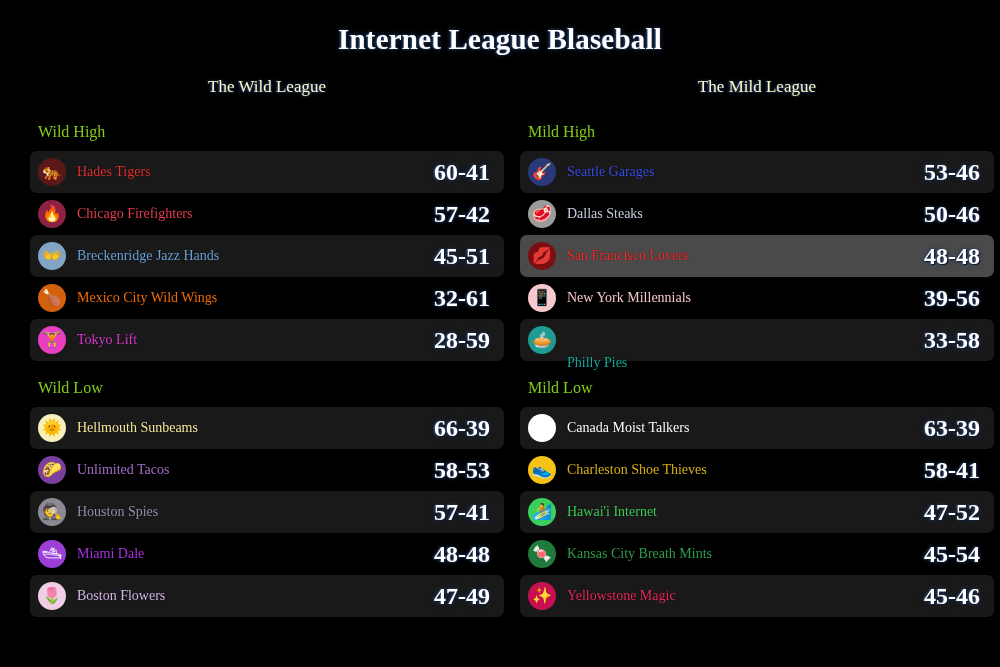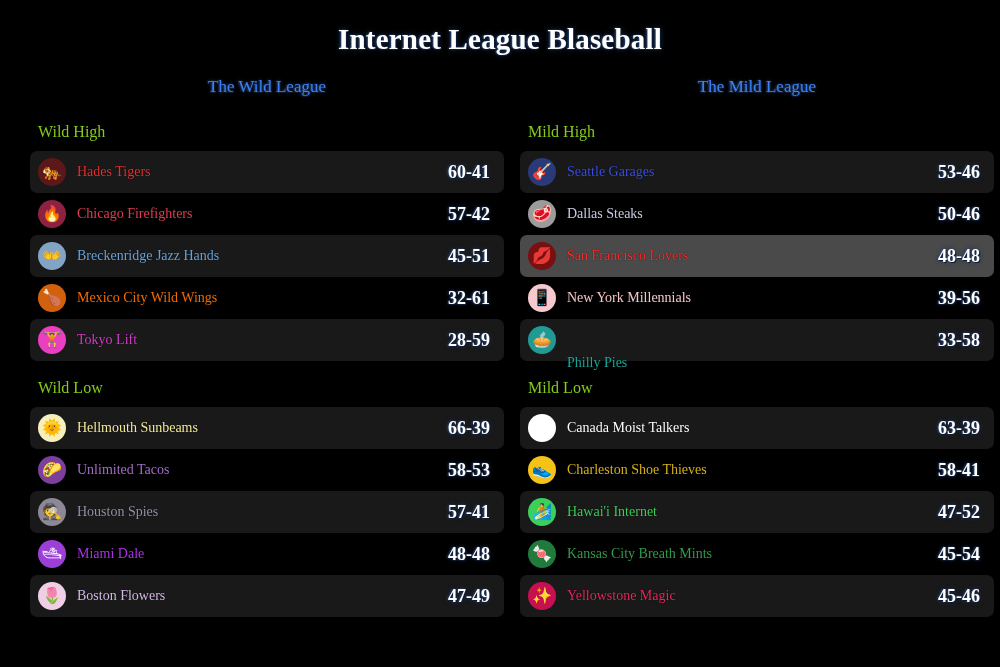--- a/index.html
+++ b/index.html
@@ -49,21 +49,21 @@
   }
   .league {
     width: 50%;
     padding: 0 8px;
   }
 
   .league-name {
     text-align: center;
     font-size: 17px;
     font-weight: normal;
-    color: #3b82f6;
+    color: #fef9c3;
     text-shadow: 1px 1px 0 #101a30, -1px 0 2px #2b4a7a, 0 0 5px #1b3153;
     margin-bottom: 26px;
   }
 
   .subleague { margin-bottom: 18px; }
 
   .subleague-name {
     font-size: 16px;
     color: #84cc16;
     margin-left: 8px;
@@ -103,21 +103,21 @@
 
   .team-name {
     font-size: 14px;
     flex: 1 1 auto;
     white-space: nowrap;
     overflow: hidden;
     text-shadow: 0 0 1px rgba(0,0,0,0.9);
   }
 
   .team-record {
-    font-size: 18px;
+    font-size: 24px;
     font-weight: bold;
     color: #ffffff;
     text-align: right;
     white-space: nowrap;
     text-shadow: 1px 1px 0 #101a30, -1px 0 2px #2b4a7a, 0 0 5px #1b3153;
   }
 </style>
 </head>
 <body>
 

